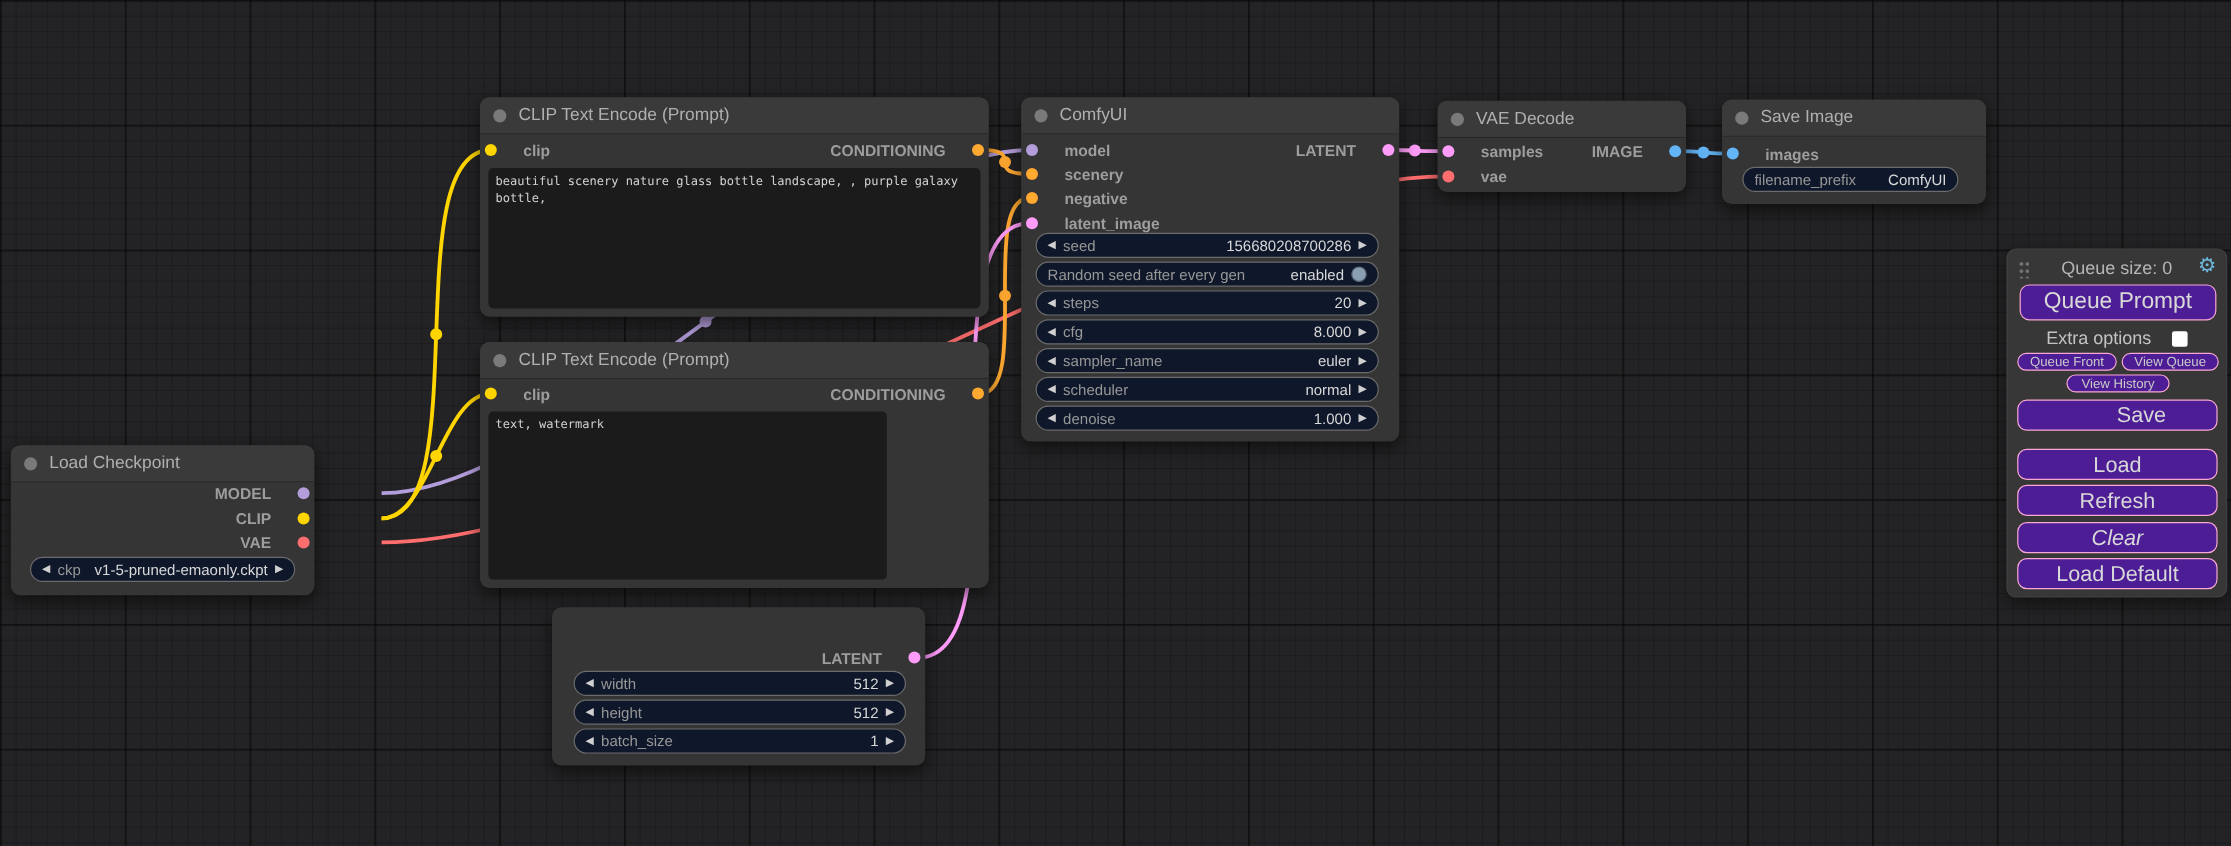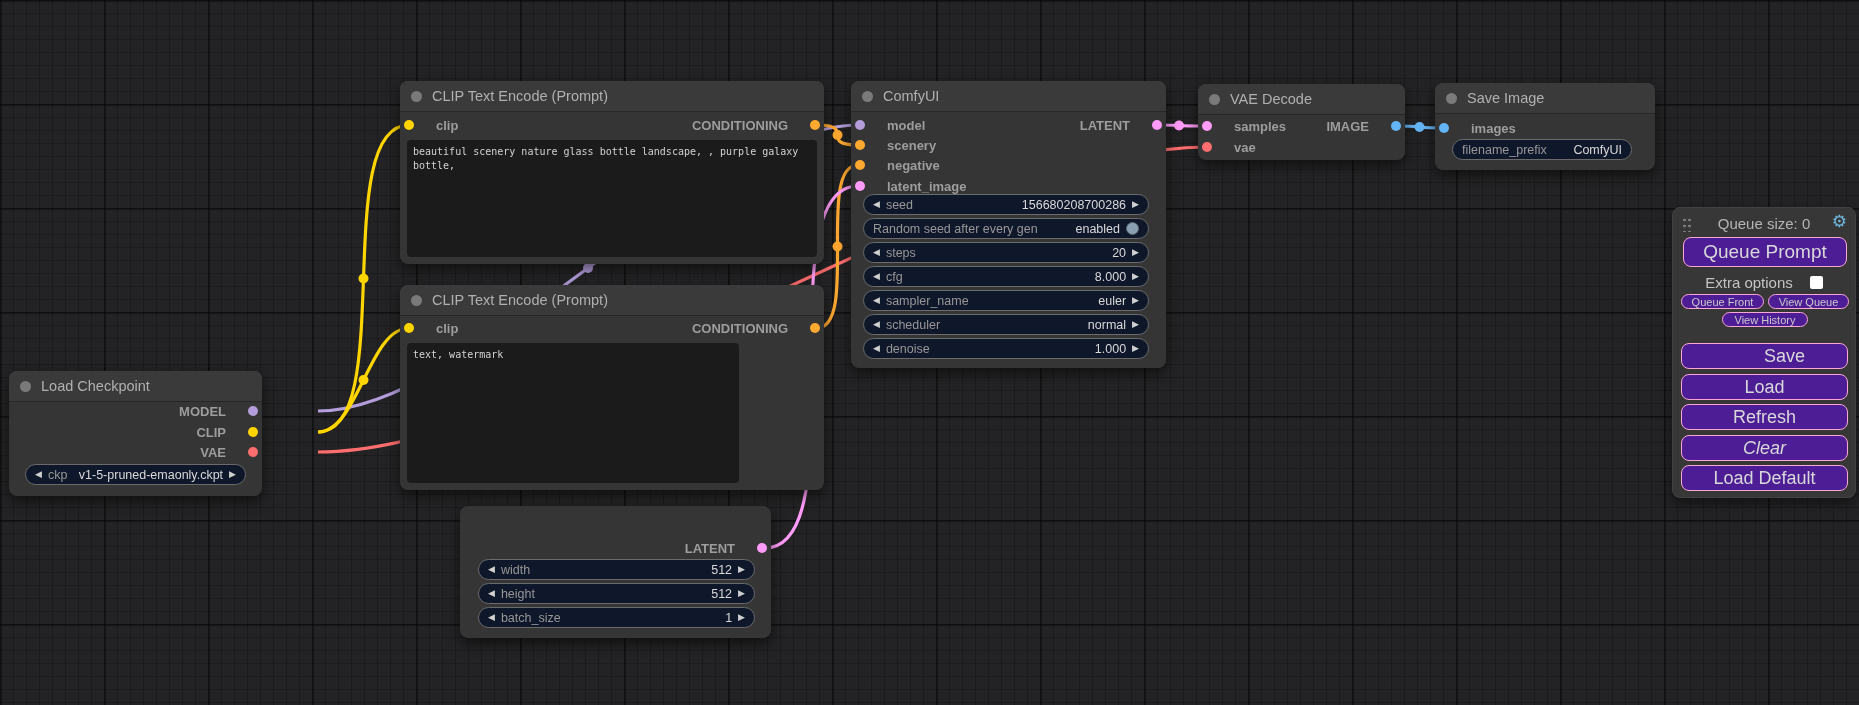--- a/index.html
+++ b/index.html
@@ -67,21 +67,21 @@
     display:flex;align-items:center;justify-content:center;cursor:pointer;box-sizing:border-box;
   }
   #queue-prompt-btn{position:absolute;left:10px;top:29px;width:164px;height:30px;font-size:19px;}
   .extra-row{position:absolute;left:0;top:66px;width:100%;display:flex;align-items:center;justify-content:center;gap:17px;font-size:15px;color:#c3c3c3;}
   .checkbox{width:13px;height:13px;background:#ffffff;border-radius:2px;cursor:pointer;}
   .small-btn{position:absolute;height:15px;border-radius:9px;font-size:11px;color:#c9c9c9;}
   #queue-front-btn{left:8px;top:86px;width:83px;}
   #view-queue-btn{left:95px;top:86px;width:81px;}
   #view-history-btn{left:49px;top:104px;width:86px;}
   .big-btn{position:absolute;left:8px;width:167px;height:26px;font-size:18px;}
-  #save-btn{top:135px;padding-left:40px;} #load-btn{top:166px;} #refresh-btn{top:196px;} #clear-btn{top:227px;font-style:italic;} #load-default-btn{top:257px;}
+  #save-btn{top:125px;padding-left:40px;} #load-btn{top:166px;} #refresh-btn{top:196px;} #clear-btn{top:227px;font-style:italic;} #load-default-btn{top:257px;}
 </style>
 </head>
 <body>
 
 <div id="canvas">
   <svg id="wires" width="1859" height="705">
       <path d="M 318 411 C 470.7653429282964 411, 705.2346570717036 125, 858 125" fill="none" stroke="#B39DDB" stroke-width="3.2"></path>
       <circle cx="588" cy="268" r="5" fill="#B39DDB"></circle>
       <path d="M 318 432 C 398.0507651431265 432, 328.9492348568735 125, 409 125" fill="none" stroke="#FFD500" stroke-width="3.2"></path>
       <circle cx="363.5" cy="278.5" r="5" fill="#FFD500"></circle>

